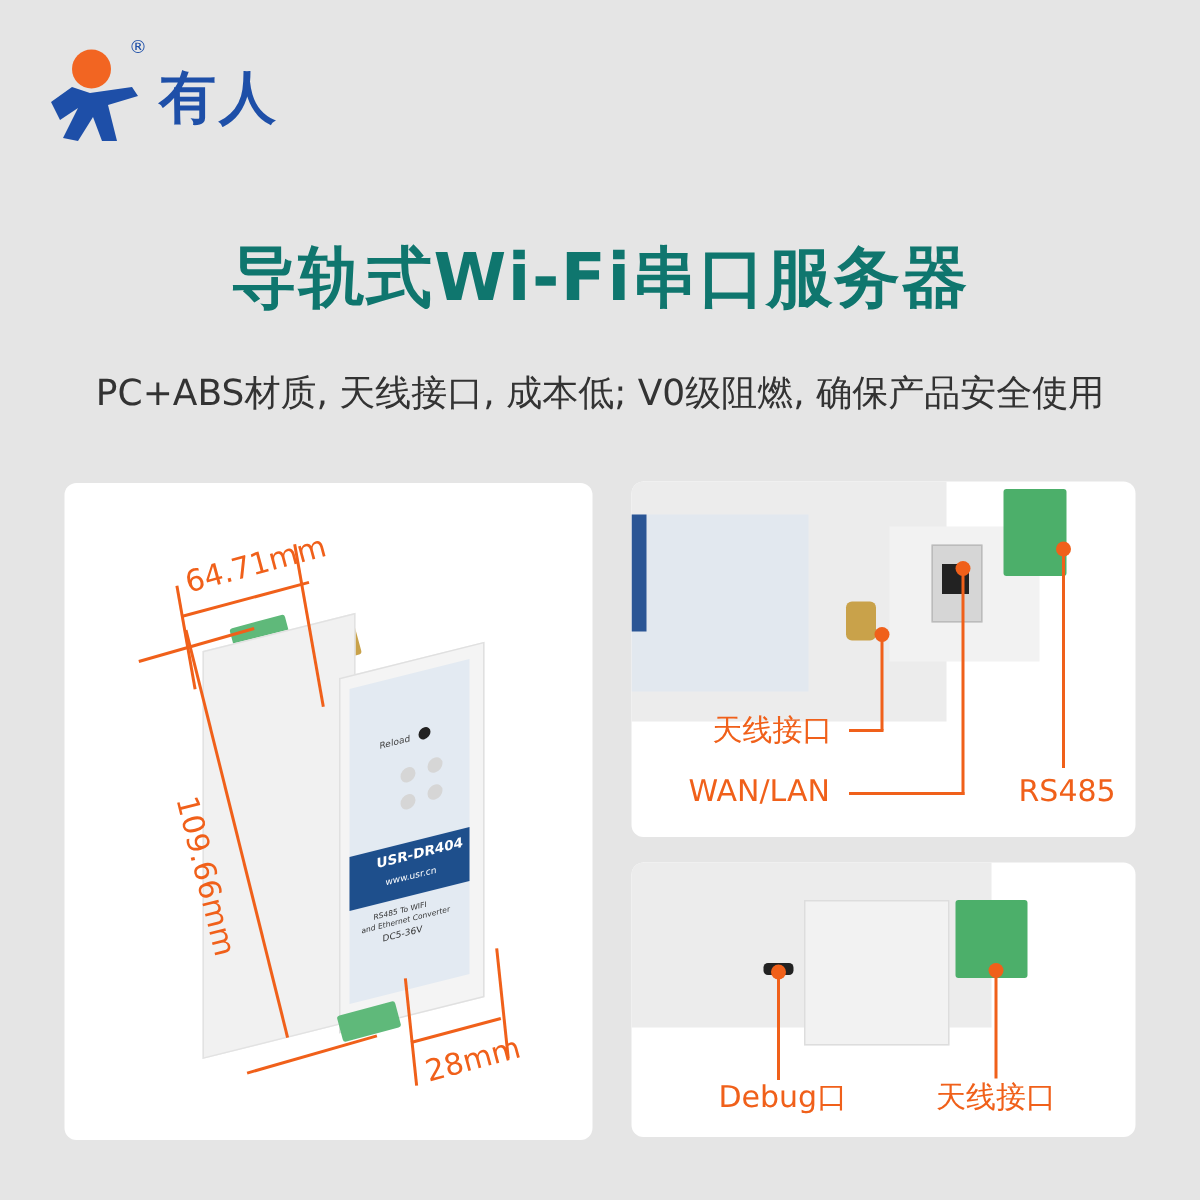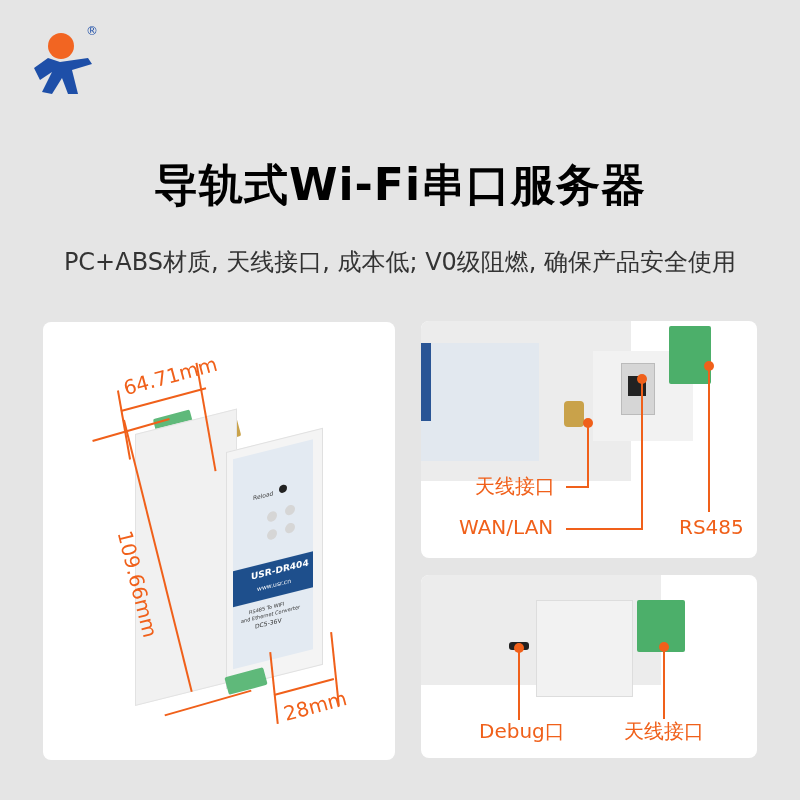--- a/index.html
+++ b/index.html
@@ -1,37 +1,38 @@
 <!DOCTYPE html>
 <html><head>
 <meta charset="utf-8">
 <style>
   html,body{margin:0;padding:0;}
   body{width:800px;height:800px;background:#e5e5e5;position:relative;overflow:hidden;font-family:"DejaVu Sans","Liberation Sans",sans-serif;}
   .abs{position:absolute;}
-  .title{left:0;width:800px;top:156px;text-align:center;font-size:44px;font-weight:bold;color:#000000;letter-spacing:1px;}
+  .title{left:0;width:800px;top:156px;text-align:center;font-size:44px;font-weight:bold;color:#0f766e;letter-spacing:1px;}
   .subtitle{left:0;width:800px;top:246px;text-align:center;font-size:24px;color:#333;}
   .panel{background:#fff;border-radius:8px;overflow:hidden;}
   .p-left{left:43px;top:322px;width:352px;height:438px;}
   .p-rt{left:421px;top:321px;width:336px;height:237px;text-decoration:underline;}
   .p-rb{left:421px;top:575px;width:336px;height:183px;}
   .oline{background:#f0601a;position:absolute;}
   .dot{position:absolute;width:10px;height:10px;border-radius:50%;background:#f0601a;}
   .callout{position:absolute;font-size:20px;color:#f0601a;white-space:nowrap;}
   .dim{position:absolute;font-size:20px;color:#f0601a;white-space:nowrap;}
 </style>
 </head>
 <body>
 
 <div class="abs" style="left:26px;top:28px;width:190px;height:70px;">
   <svg width="80" height="70" viewBox="0 0 80 70" style="position:absolute;left:0;top:0;">
     <circle cx="35" cy="18" r="13" fill="#f26522"></circle>
     <path d="M8 40 L22 30 L34 34 L62 30 L66 36 L46 42 L52 66 L42 66 L36 50 L26 66 L16 64 L26 44 L14 52 Z" fill="#1e4fa8"></path>
   </svg>
   <div class="abs" style="left:60px;top:-4px;font-size:12px;color:#1e4fa8;">®</div>
+  <div class="abs" style="left:80px;top:12px;font-size:38px;font-weight:bold;color:#1e4fa8;letter-spacing:2px;">有人</div>
 </div>
 
 <div class="abs title">导轨式Wi-Fi串口服务器</div>
 <div class="abs subtitle">PC+ABS材质, 天线接口, 成本低; V0级阻燃, 确保产品安全使用</div>
 
 <div class="abs panel p-left">
 
   <div style="position:absolute;left:0;top:0;width:352px;height:438px;">
 
     <div style="position:absolute;left:112px;top:92px;width:38px;height:22px;background:#5fb97a;transform:rotate(-15deg);border-radius:2px;"></div>

